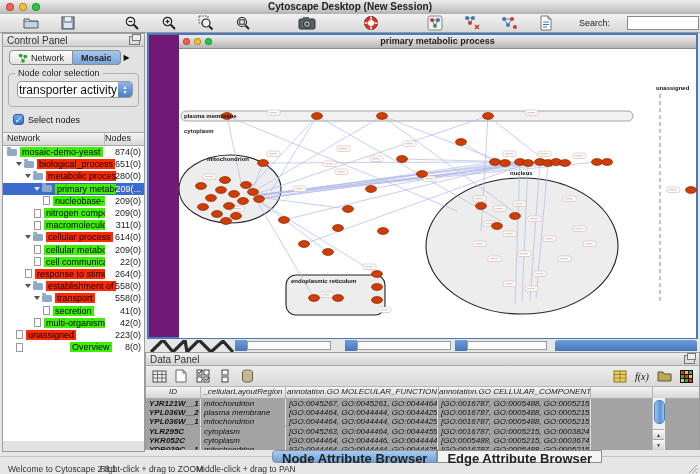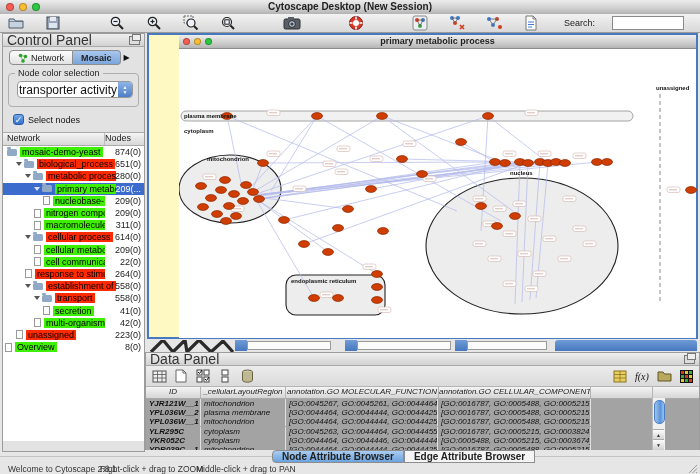--- a/index.html
+++ b/index.html
@@ -8,31 +8,31 @@
   .abs{position:absolute;}
   
   #titlebar{left:0;top:0;width:700px;height:14px;
     background:linear-gradient(#ececec,#cfcfcf 60%,#b3b3b3);border-bottom:1px solid #7a7a7a;}
   .lights{position:absolute;left:6px;top:3px;display:flex;gap:5px;}
   .light{width:8px;height:8px;border-radius:50%;border:1px solid rgba(0,0,0,.25);box-sizing:border-box;}
   .l-red{background:#f55e51;} .l-yel{background:#f9bc32;} .l-grn{background:#2bc840;}
   #win-title{position:absolute;left:0;right:0;top:1px;text-align:center;font-size:10px;font-weight:bold;color:#222;}
   
   #toolbar{left:0;top:14px;width:700px;height:19px;background:linear-gradient(#f2f2f2,#d8d8d8);
-    border-bottom:1px solid #9a9a9a;display:flex;align-items:center;gap:17px;padding-left:6px;box-sizing:border-box;}
+    border-bottom:1px solid #9a9a9a;display:flex;align-items:center;gap:17px;padding-left:21px;box-sizing:border-box;}
   .tb-btn{width:20px;height:17px;display:flex;align-items:center;justify-content:center;flex:0 0 auto;}
   .tb-gap{width:10px;flex:0 0 auto;}
   #search-label{font-size:9px;color:#222;margin-left:6px;}
   #search-input{width:66px;height:12px;border:1px solid #8a8a8a;background:#fff;font-size:9px;padding:0 2px;}
   #search-drop{width:13px;height:14px;border:1px solid #8a8a8a;border-left:none;background:linear-gradient(#fdfdfd,#d5d5d5);
     font-size:6px;display:flex;align-items:center;justify-content:center;color:#333;}
   
   #control-panel{left:2px;top:33px;width:143px;height:419px;background:#e2e2e2;border:1px solid #9c9c9c;box-sizing:border-box;}
   .panel-hd{height:12px;background:linear-gradient(#efefef,#d2d2d2);border-bottom:1px solid #aaa;
-    font-size:14px;color:#333;padding:0 4px;display:flex;align-items:center;justify-content:space-between;text-align:center;}
+    font-size:10px;color:#333;padding:0 4px;display:flex;align-items:center;justify-content:space-between;text-align:center;}
   .float-ic{width:9px;height:7px;border:1px solid #777;background:#ddd;position:relative;}
   .float-ic:before{content:"";position:absolute;left:2px;top:-3px;width:7px;height:5px;border:1px solid #777;background:#eee;}
   #cp-tabs{display:flex;align-items:center;margin:3px 4px 0 6px;height:15px;}
   .cp-tab{height:15px;display:flex;align-items:center;gap:3px;padding:0 8px;font-size:9px;color:#222;
     border:1px solid #8d8d8d;background:linear-gradient(#fdfdfd,#e2e2e2);box-sizing:border-box;}
   .cp-tab.first{border-radius:4px 0 0 4px;}
   .cp-tab.sel{background:linear-gradient(#a8c6ec,#7aa6dc);font-weight:bold;border-radius:0 4px 4px 0;border-left:none;}
   #cp-tab-more{margin-left:3px;font-size:8px;color:#111;}
   #groupbox{margin:8px 5px 0 5px;border:1px solid #aeaeae;border-radius:4px;position:relative;height:32px;}
   #groupbox legend,#gb-legend{position:absolute;top:-6px;left:6px;background:#e2e2e2;font-size:9px;color:#222;padding:0 3px;}
@@ -56,21 +56,21 @@
     margin-right:2px;flex:0 0 auto;}
   .trow.sel .texp{border-top-color:#dce6f8;}
   .tfold{width:10px;height:7px;background:#8fa9c6;border-radius:1.5px;position:relative;margin-right:3px;flex:0 0 auto;}
   .tfold:before{content:"";position:absolute;top:-2px;left:0;width:4px;height:2px;background:#8fa9c6;border-radius:1px 1px 0 0;}
   .tfile{width:7px;height:9px;background:#fff;border:1px solid #999;box-sizing:border-box;margin-right:3px;flex:0 0 auto;}
   .tlabel{padding:0 2px;color:#000;overflow:hidden;}
   .hl-green{background:#3fef00;} .hl-red{background:#ff2a00;}
   .tval{position:absolute;right:3px;font-size:9px;color:#222;background:transparent;}
   .trow.sel .tval{color:#fff;}
   
-  #net-window{left:147px;top:33px;width:551px;height:306px;border:2px solid #4679bd;box-sizing:border-box;background:#fef9c3;padding-left:30px;}
+  #net-window{left:147px;top:33px;width:551px;height:306px;border:2px solid #4679bd;box-sizing:border-box;background:#701a75;padding-left:30px;}
   #net-titlebar{height:13px;background:linear-gradient(#ededed,#cdcdcd 60%,#b5b5b5);border-bottom:1px solid #8c8c8c;position:relative;}
   #net-titlebar .lights{left:4px;top:3px;gap:4px;}
   #net-titlebar .light{width:7px;height:7px;}
   #net-title{position:absolute;left:0;right:0;top:1px;text-align:center;font-size:9px;font-weight:bold;color:#222;}
   #net-canvas{position:relative;width:100%;height:289px;background:#fff;}
   
   #behind-strip{left:147px;top:340px;width:552px;height:12px;overflow:hidden;}
   .frag-blue{position:absolute;top:0;height:11px;background:linear-gradient(#6f9cd8,#4677bd);}
   .frag-white{position:absolute;top:1px;height:9px;background:#fbfbfb;border:1px solid #9a9a9a;box-sizing:border-box;}
   
@@ -86,21 +86,21 @@
   .dpr div{border-right:1px solid #e0e0e0;padding-left:3px;overflow:hidden;white-space:nowrap;box-sizing:border-box;}
   .dpr .id{font-weight:bold;}
   #dp-scroll{position:absolute;right:34px;top:11px;width:12px;bottom:0;background:#f0f0f0;border-left:1px solid #bbb;}
   #dp-thumb{position:absolute;left:1px;top:2px;width:9px;height:22px;border-radius:5px;
     background:linear-gradient(90deg,#9cc4f0,#5b93d8 60%,#9cc4f0);border:1px solid #4a7ec0;}
   .dp-arr{position:absolute;left:0;width:11px;height:10px;background:linear-gradient(#fdfdfd,#d0d0d0);
     border-top:1px solid #aaa;font-size:5px;text-align:center;line-height:10px;color:#333;}
   
   #bottom-line{left:0;top:456px;width:700px;height:1px;background:#c2c2c2;}
   #bottom-tabs{left:272px;top:450px;display:flex;height:13px;}
-  .btab{padding:0 9px;font-size:10px;font-weight:bold;color:#222;display:flex;align-items:center;
+  .btab{padding:0 9px;font-size:13px;font-weight:bold;color:#222;display:flex;
     border:1px solid #8d8d8d;background:#f4f4f4;box-sizing:border-box;}
   .btab.first{border-radius:4px 0 0 4px;}
   .btab.last{border-radius:0 4px 4px 0;}
   .btab.sel{background:linear-gradient(#a9ccf1,#6ba3de);}
   
   #statusbar{left:0;top:464px;width:700px;height:10px;font-size:8.5px;color:#333;}
   #statusbar span{position:absolute;top:0;}
   #grip{position:absolute;right:2px;top:464px;}
 </style>
 </head>
@@ -340,21 +340,21 @@
       <div class="trow" style="padding-left: 31px;">
         <span class="tfile"></span>
         <span class="tlabel hl-green" style="max-width: 57px;">multi-organism pro</span>
         <span class="tval">42(0)</span>
       </div>
       <div class="trow" style="padding-left: 13px;">
         <span class="tfile"></span>
         <span class="tlabel hl-red" style="max-width: 75px;">unassigned</span>
         <span class="tval">223(0)</span>
       </div>
-      <div class="trow" style="padding-left: 2px;">
+      <div class="trow" style="padding-left: 13px; gap: 44px;">
         <span class="tfile"></span>
         <span class="tlabel hl-green" style="max-width: 75px;">Overview</span>
         <span class="tval">8(0)</span>
       </div>
     </div>
 </div>
 
 <div class="abs" id="net-window">
   <div id="net-titlebar">
     <div class="lights">

